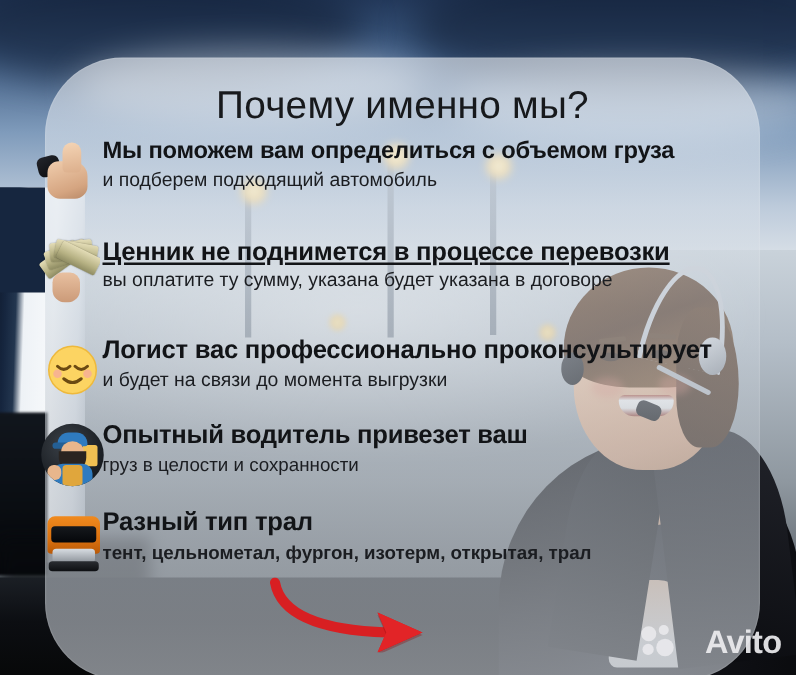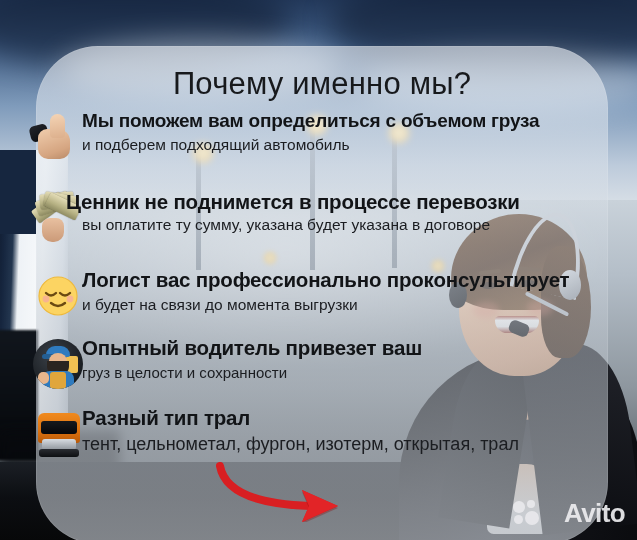--- a/index.html
+++ b/index.html
@@ -173,34 +173,34 @@
   .subline{
     position:absolute;font-weight:400;color:#1b1d21;white-space:nowrap;
   }
 
   
   .r1 .icon{left:-8px;top:4px;}
   .r1 .headline{left:46px;top:2px;font-size:19px;}
   .r1 .subline{left:46px;top:28px;font-size:15.5px;}
 
   .r2 .icon{left:-8px;top:82px;}
-  .r2 .headline{left:30px;top:82px;font-size:20.5px;}
+  .r2 .headline{left:46px;top:82px;font-size:20.5px;text-decoration:underline;}
   .r2 .subline{left:46px;top:108px;font-size:15.5px;}
 
   .r3 .icon{left:-4px;top:162px;}
   .r3 .headline{left:46px;top:160px;font-size:20.5px;}
   .r3 .subline{left:46px;top:188px;font-size:15.5px;}
 
   .r4 .icon{left:-4px;top:230px;}
   .r4 .headline{left:46px;top:228px;font-size:20.5px;text-align:right;}
   .r4 .subline{left:46px;top:256px;font-size:15px;}
 
   .r5 .icon{left:-4px;top:300px;}
   .r5 .headline{left:46px;top:298px;font-size:20.5px;}
-  .r5 .subline{left:46px;top:326px;font-size:18px;}
+  .r5 .subline{left:46px;top:326px;font-size:15px;font-weight:bold;}
 
   .cta{
     position:absolute;left:46px;top:440px;font-size:15.5px;font-weight:600;color:#14161a;
   }
 
   
   .money{
     position:relative;width:52px;height:52px;overflow:hidden;
   }
   .money .bill{

